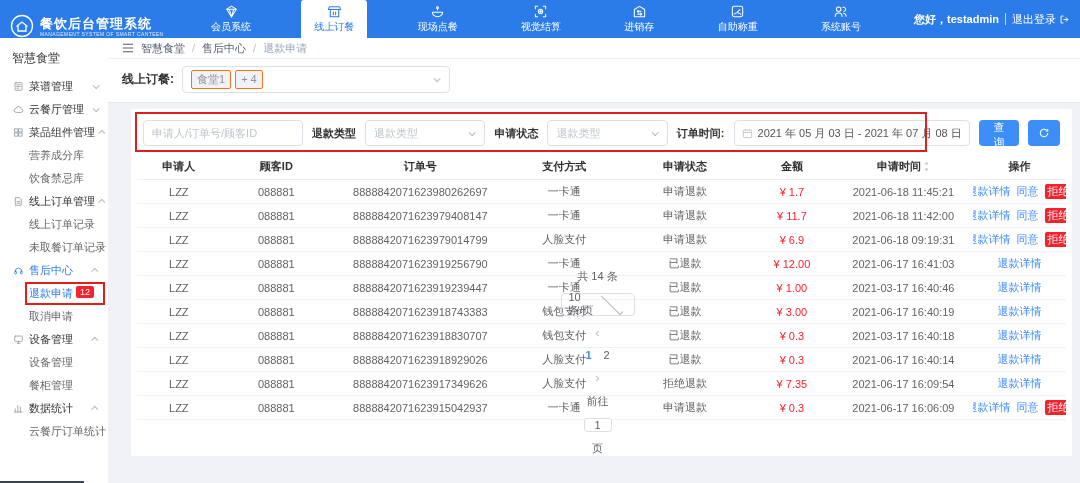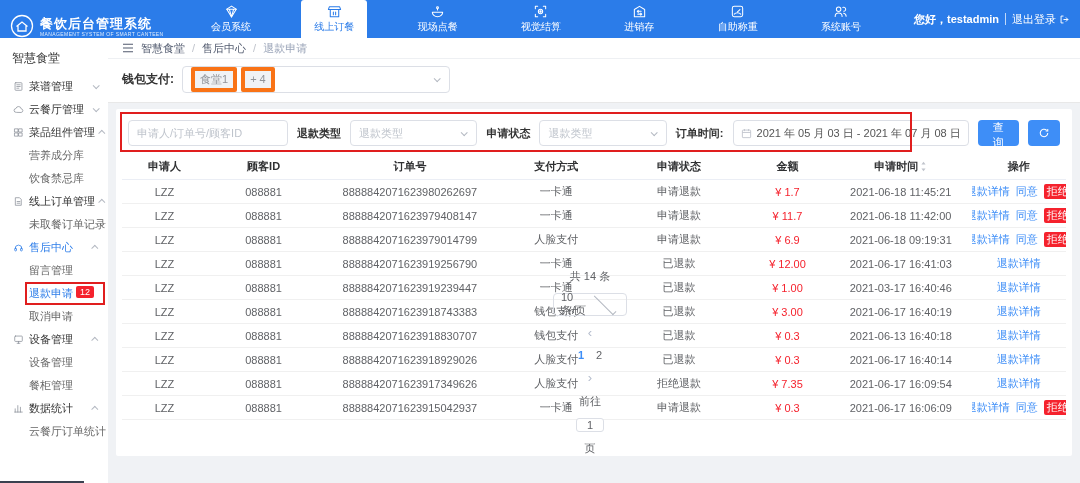--- a/index.html
+++ b/index.html
@@ -48,25 +48,25 @@
   .main { flex:1; display:flex; flex-direction:column; background:#f0f2f5; min-width:0; }
   .breadcrumb-bar { background:#fff; height:21px; display:flex; align-items:center; gap:7px; padding:0 14px; border-bottom:1px solid #eef0f3; }
   .bc-icon { width:12px; height:10px; }
   .bc-item { font-size:11px; color:#515a6e; }
   .bc-item.current { color:#9aa4b8; }
   .bc-sep { font-size:11px; color:#c0c4cc; }
   .sub-header { background:#fff; padding:7px 14px 9px; border-bottom:1px solid #e8e8e8; display:flex; align-items:center; gap:8px; }
   .sub-label { font-size:12px; font-weight:bold; color:#333; }
   .canteen-select { width:268px; height:27px; border:1px solid #dcdfe6; border-radius:4px; background:#fff;
     display:flex; align-items:center; gap:4px; padding:0 8px; cursor:pointer; }
-  .tag { background:#f0f2f5; border:4px solid #f97316; border-radius:2px; color:#909399; font-size:11px; line-height:17px; padding:0 5px; }
+  .tag { background:#f0f2f5; border:1px solid #f97316; border-radius:2px; color:#909399; font-size:11px; line-height:17px; padding:0 5px; }
   .canteen-select .chev { margin-left:auto; }
 
   .content { padding:6px 8px; flex:1; }
-  .card { background:#fff; border-radius:2px; padding:6px 6px 0; position:relative; }
+  .card { background:#fff; border-radius:2px; padding:6px 6px 0; position:relative;margin-left:15px; }
 
   
   .filter-wrap { position:relative; padding:5px 6px 8px; }
   .filter-annotation { position:absolute; left:-2px; top:-3px; width:792px; height:40px; border:2px solid #e01e1e; pointer-events:none; z-index:3; }
   .filter-bar { display:flex; align-items:center; gap:9px; }
   .f-label { font-size:11px; font-weight:bold; color:#333; white-space:nowrap; }
   .f-input { width:176px; height:26px; border:1px solid #dcdfe6; border-radius:4px; font-size:11px; padding:0 8px; color:#606266;
     font-family:"Liberation Sans","DejaVu Sans",sans-serif; outline:none; }
   .f-input::placeholder { color:#bfc4cc; }
   .f-select { width:176px; height:26px; border:1px solid #dcdfe6; border-radius:4px; background:#fff; display:flex; align-items:center;
@@ -257,36 +257,36 @@
     <span class="gicon">
             <svg viewBox="0 0 16 16" fill="none" stroke="currentColor" stroke-width="1.1" stroke-linejoin="round" stroke-linecap="round">
               <path d="M4 2.5h5.5l2.5 2.5v8.5H4z"></path>
               <path d="M6 8h4M6 10.5h4"></path>
             </svg>
           </span>
     <span class="glabel">线上订单管理</span>
     <span class="chev up"></span>
   </div>
 
+  <div class="side-child">线上订单记录</div>
 
   <div class="side-child">未取餐订单记录</div>
 
   <div class="side-group-h active">
     <span class="gicon">
             <svg viewBox="0 0 16 16" fill="none" stroke="currentColor" stroke-width="1.1" stroke-linejoin="round" stroke-linecap="round">
               <path d="M3 9.5a5 5 0 0 1 10 0"></path>
               <rect x="2.5" y="9" width="2.6" height="4" rx="1.2"></rect>
               <rect x="10.9" y="9" width="2.6" height="4" rx="1.2"></rect>
             </svg>
           </span>
     <span class="glabel">售后中心</span>
     <span class="chev up"></span>
   </div>
 
-  <div class="side-child">留言管理</div>
 
   <div class="side-child active annotated">退款申请<span class="badge">12</span></div>
 
   <div class="side-child">取消申请</div>
 
   <div class="side-group-h">
     <span class="gicon">
             <svg viewBox="0 0 16 16" fill="none" stroke="currentColor" stroke-width="1.1" stroke-linejoin="round" stroke-linecap="round">
               <rect x="2.5" y="3" width="11" height="7.8" rx="1"></rect>
               <path d="M6 13.5h4M8 10.8v2.7"></path>
@@ -324,21 +324,21 @@
       <span id="bc-items" style="display:flex;align-items:center;gap:7px;">
           <span class="bc-item">智慧食堂</span>
           <span class="bc-sep">/</span>
           <span class="bc-item">售后中心</span>
           <span class="bc-sep">/</span>
           <span class="bc-item current">退款申请</span>
         </span>
     </div>
 
     <div class="sub-header">
-      <span class="sub-label">钱包支付:</span>
+      <span class="sub-label">线上订餐:</span>
       <div class="canteen-select">
         <span id="canteen-tags" style="display:flex;gap:4px;">
             <span class="tag">食堂1</span>
             <span class="tag">+ 4</span>
           </span>
         <span class="chev down"></span>
       </div>
     </div>
 
     <div class="content">
@@ -476,21 +476,21 @@
                 </div>
   </div>
 
   <div class="trow">
     <div class="td c0">LZZ</div>
     <div class="td c1">088881</div>
     <div class="td c2">8888842071623918830707</div>
     <div class="td c3">钱包支付</div>
     <div class="td c4">已退款</div>
     <div class="td c5 amount">¥ 0.3</div>
-    <div class="td c6">2021-06-13 16:40:18</div>
+    <div class="td c6">2021-03-17 16:40:18</div>
     <div class="td c7 actions">
                   <span class="act detail">退款详情</span>
                 </div>
   </div>
 
   <div class="trow">
     <div class="td c0">LZZ</div>
     <div class="td c1">088881</div>
     <div class="td c2">8888842071623918929026</div>
     <div class="td c3">人脸支付</div>

